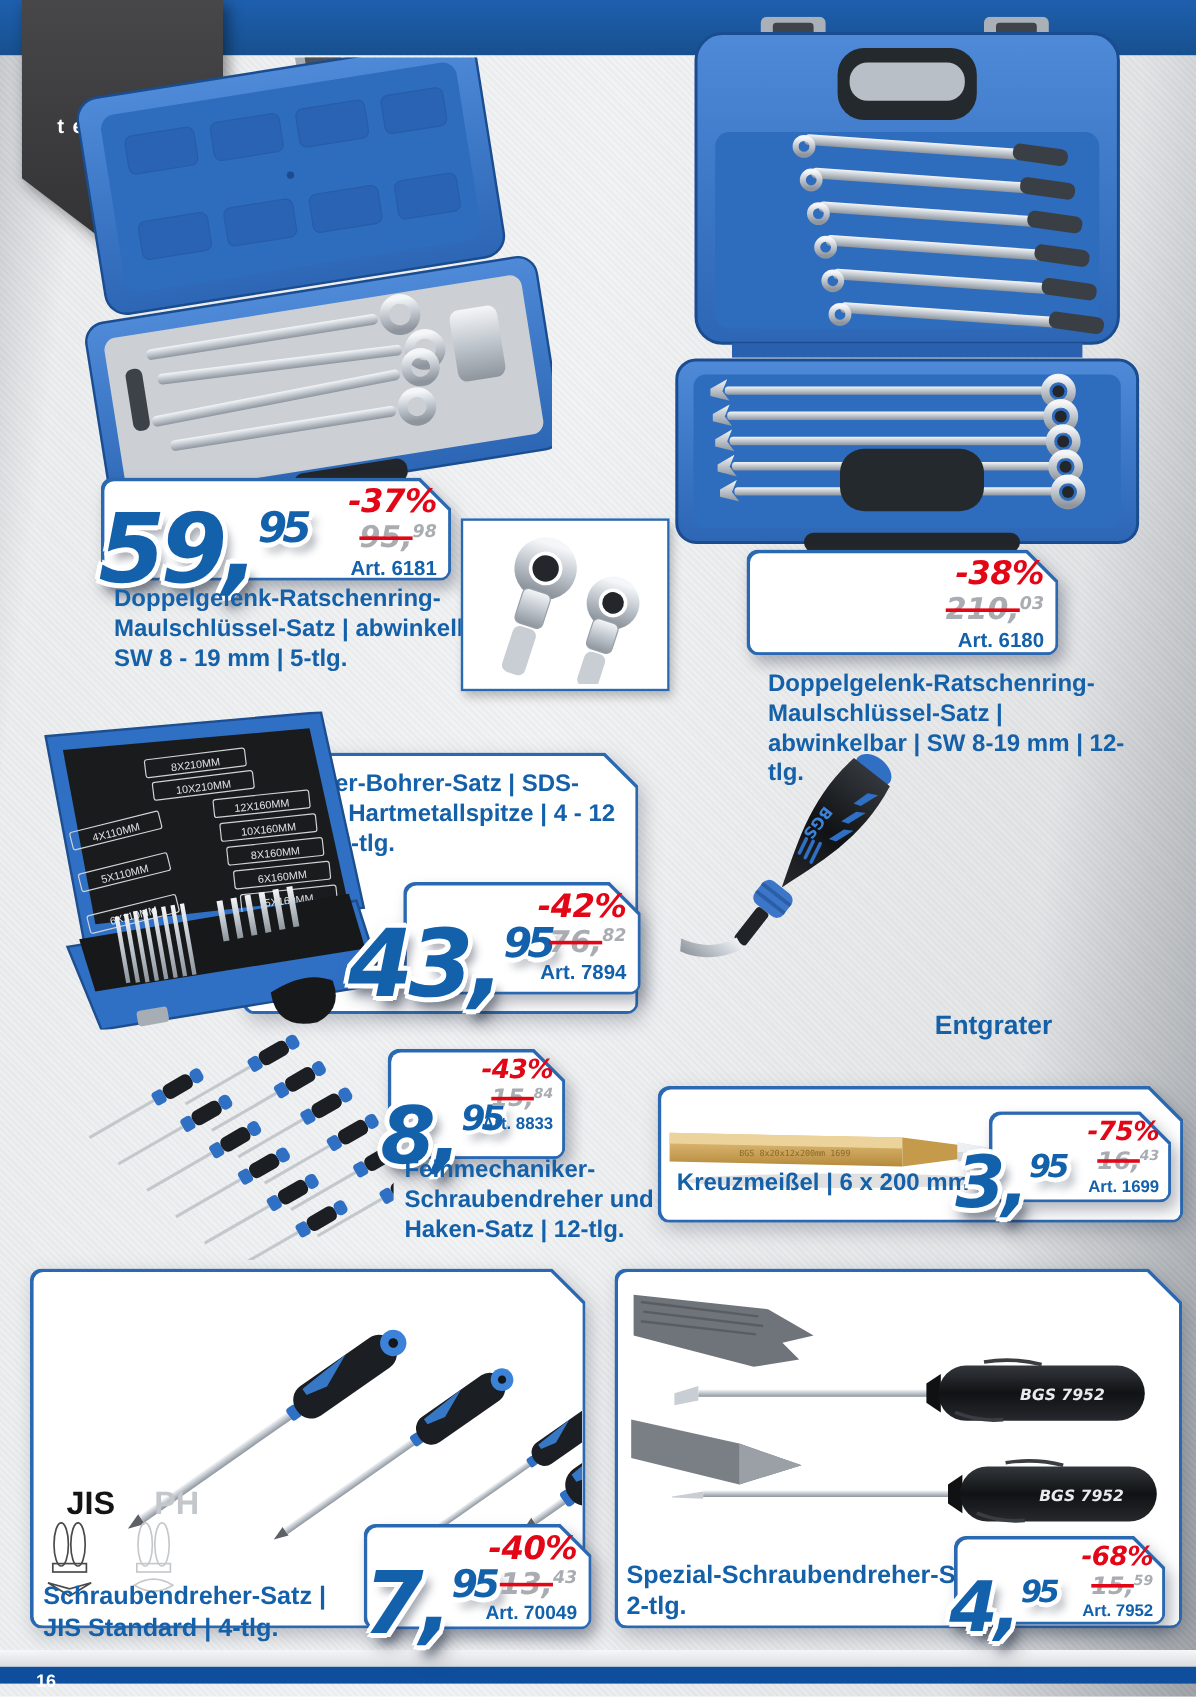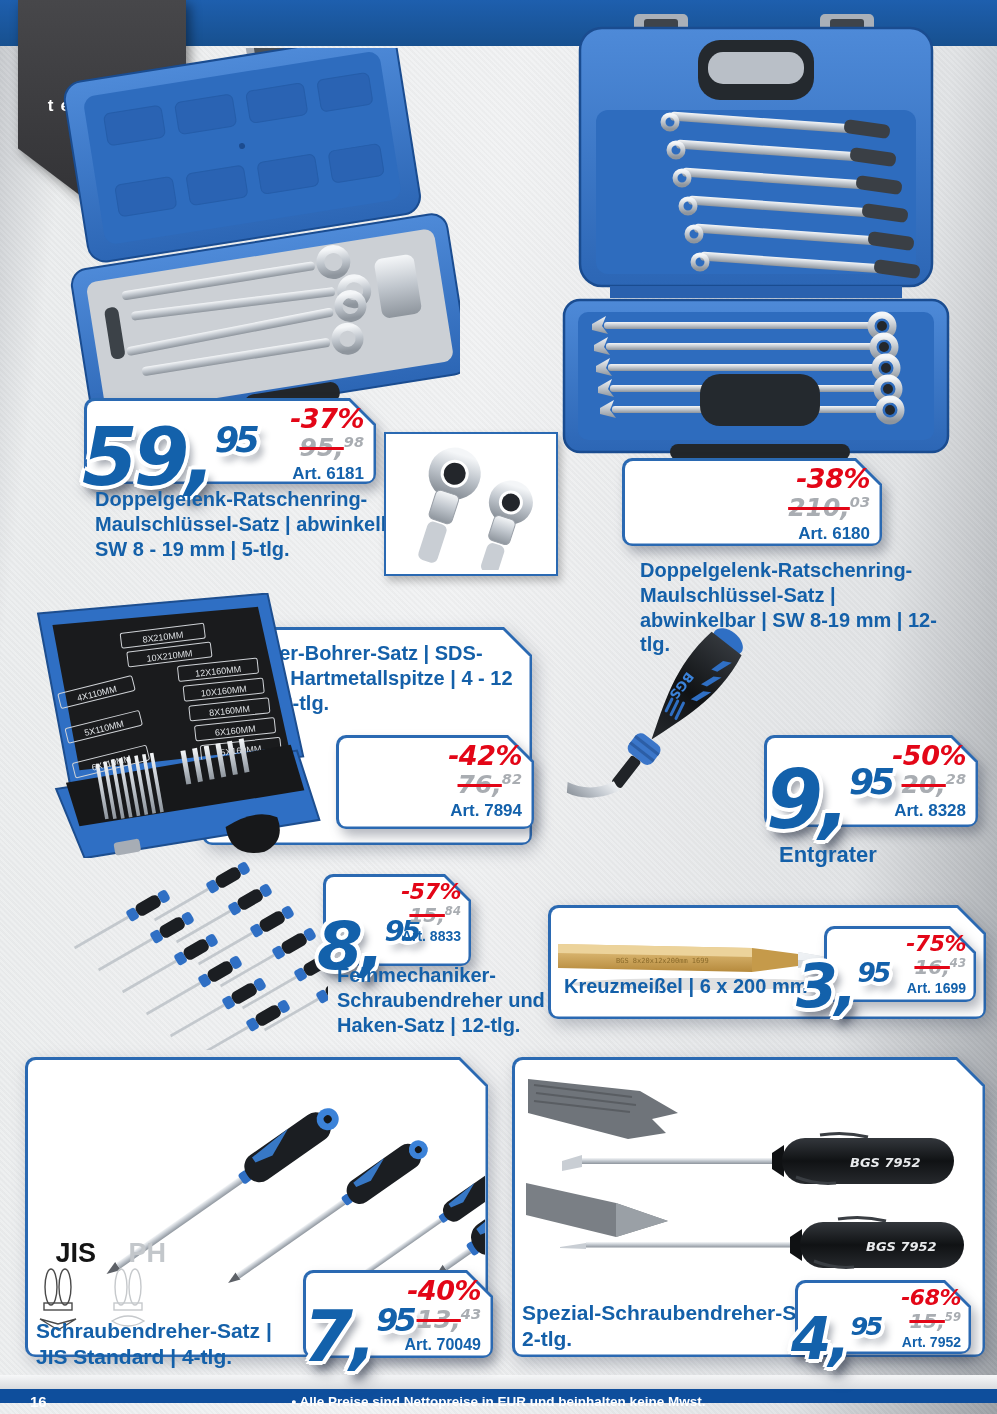--- a/index.html
+++ b/index.html
@@ -117,21 +117,20 @@
         <circle cx="256" cy="0" r="4" fill="#14171a"></circle>
       </symbol>
     </defs>
   </svg>
 
   <div class="abs topband"></div>
 
   <div class="abs footstrip"></div>
   <div class="abs footbar">
     <span class="pagenum">16</span>
-    <span class="footnote">• Alle Preise sind Nettopreise in EUR und beinhalten keine Mwst.</span>
   </div>
 
   <div class="abs logo">
     <div class="shield"></div>
     <div class="logo-sub">technic</div>
   </div>
 
   <svg class="abs" style="left:50px;top:48px" width="410" height="372" viewBox="0 0 410 372">
     <g transform="rotate(-9 205 186)">
       <rect x="225" y="-4" width="46" height="24" rx="4" fill="#a7adb5"></rect>
@@ -358,20 +357,21 @@
           <rect x="228" y="148" width="5" height="34" transform="rotate(-8 230 176)"></rect>
       </g>
       <path d="M208,236 q30,-18 52,-8 q8,24 -14,34 q-34,6 -38,-26 z" fill="#17181a"></path>
       <rect x="96" y="246" width="26" height="13" rx="3" fill="#a7adb5" transform="rotate(-8 109 252)"></rect>
     </g>
   </svg>
 
   <div class="badge b3">
     <div class="cut-blue"></div>
     <div class="cut-white"></div>
+    <div class="pricebig"><span>43,</span><span class="psup">95</span></div>
     <div class="bcol">
       <div class="disc">-42%</div>
       <div class="old"><span class="om">76,</span><span class="os">82</span></div>
       <div class="artno">Art. 7894</div>
     </div>
   </div>
 
   <svg class="abs" style="left:538px;top:616px" width="300" height="258" viewBox="0 0 300 258">
     <g transform="translate(196,18) rotate(38)">
       <ellipse cx="0" cy="10" rx="17" ry="11" fill="#2f6fc4"></ellipse>
@@ -386,30 +386,20 @@
       </g>
       <text x="-14" y="58" font-family="DejaVu Sans,sans-serif" font-size="13" font-weight="bold" fill="#3b82d8" transform="rotate(90 -14 58)">BGS</text>
       <rect x="-15" y="134" width="30" height="24" rx="7" fill="#3b76c9"></rect>
       <rect x="-15" y="140" width="30" height="3" fill="#2c5ea6"></rect>
         <rect x="-15" y="148" width="30" height="3" fill="#2c5ea6"></rect>
       <rect x="-6" y="158" width="12" height="34" rx="3" fill="#202327"></rect>
       <path d="M-4,190 C-12,208 -26,216 -40,219 L-34,228 C-16,224 -2,210 6,194 Z" fill="url(#gChr)"></path>
     </g>
   </svg>
 
-  <div class="badge b4">
-    <div class="cut-blue"></div>
-    <div class="cut-white"></div>
-    <div class="pricebig"><span>9,</span><span class="psup">95</span></div>
-    <div class="bcol">
-      <div class="disc">-50%</div>
-      <div class="old"><span class="om">20,</span><span class="os">28</span></div>
-      <div class="artno">Art. 8328</div>
-    </div>
-  </div>
   <div class="desc d4">Entgrater</div>
 
   <svg class="abs" style="left:70px;top:858px" width="258" height="192" viewBox="0 0 258 192">
     <use href="#msd" x="60" y="58"></use>
       <use href="#msd" x="84" y="80"></use>
       <use href="#msd" x="108" y="102"></use>
     <use href="#msd" x="132" y="124"></use>
       <use href="#msd" x="156" y="146"></use>
       <use href="#msd" x="180" y="168"></use>
     <use href="#msd" x="140" y="30"></use>
@@ -418,21 +408,21 @@
     <use href="#msd" x="206" y="96"></use>
       <use href="#msd" x="228" y="118"></use>
       <use href="#msd" x="250" y="140"></use>
   </svg>
 
   <div class="badge b5 sm">
     <div class="cut-blue"></div>
     <div class="cut-white"></div>
     <div class="pricebig"><span>8,</span><span class="psup">95</span></div>
     <div class="bcol">
-      <div class="disc">-57%</div>
+      <div class="disc">-43%</div>
       <div class="old"><span class="om">15,</span><span class="os">84</span></div>
       <div class="artno">Art. 8833</div>
     </div>
   </div>
   <div class="desc d5">Feinmechaniker-Schraubendreher und Haken-Satz | 12-tlg.</div>
 
   <div class="wbox" style="left:548px;top:905px;width:438px;height:114px">
     <div class="cut-blue"></div>
     <div class="cut-white"></div>
   </div>

